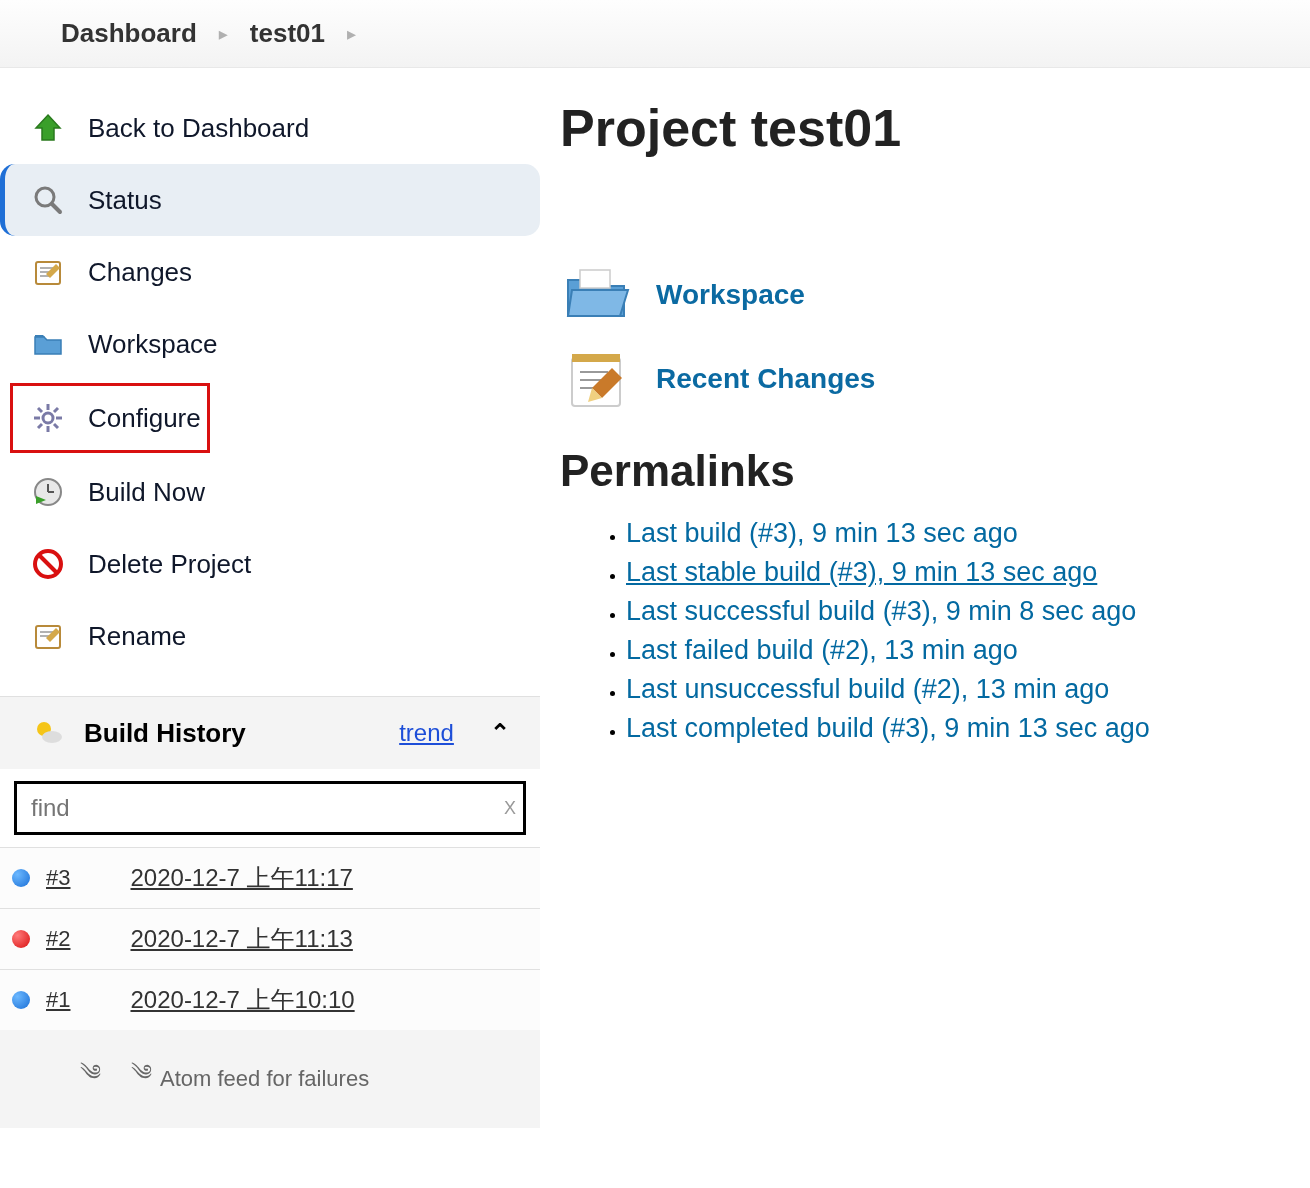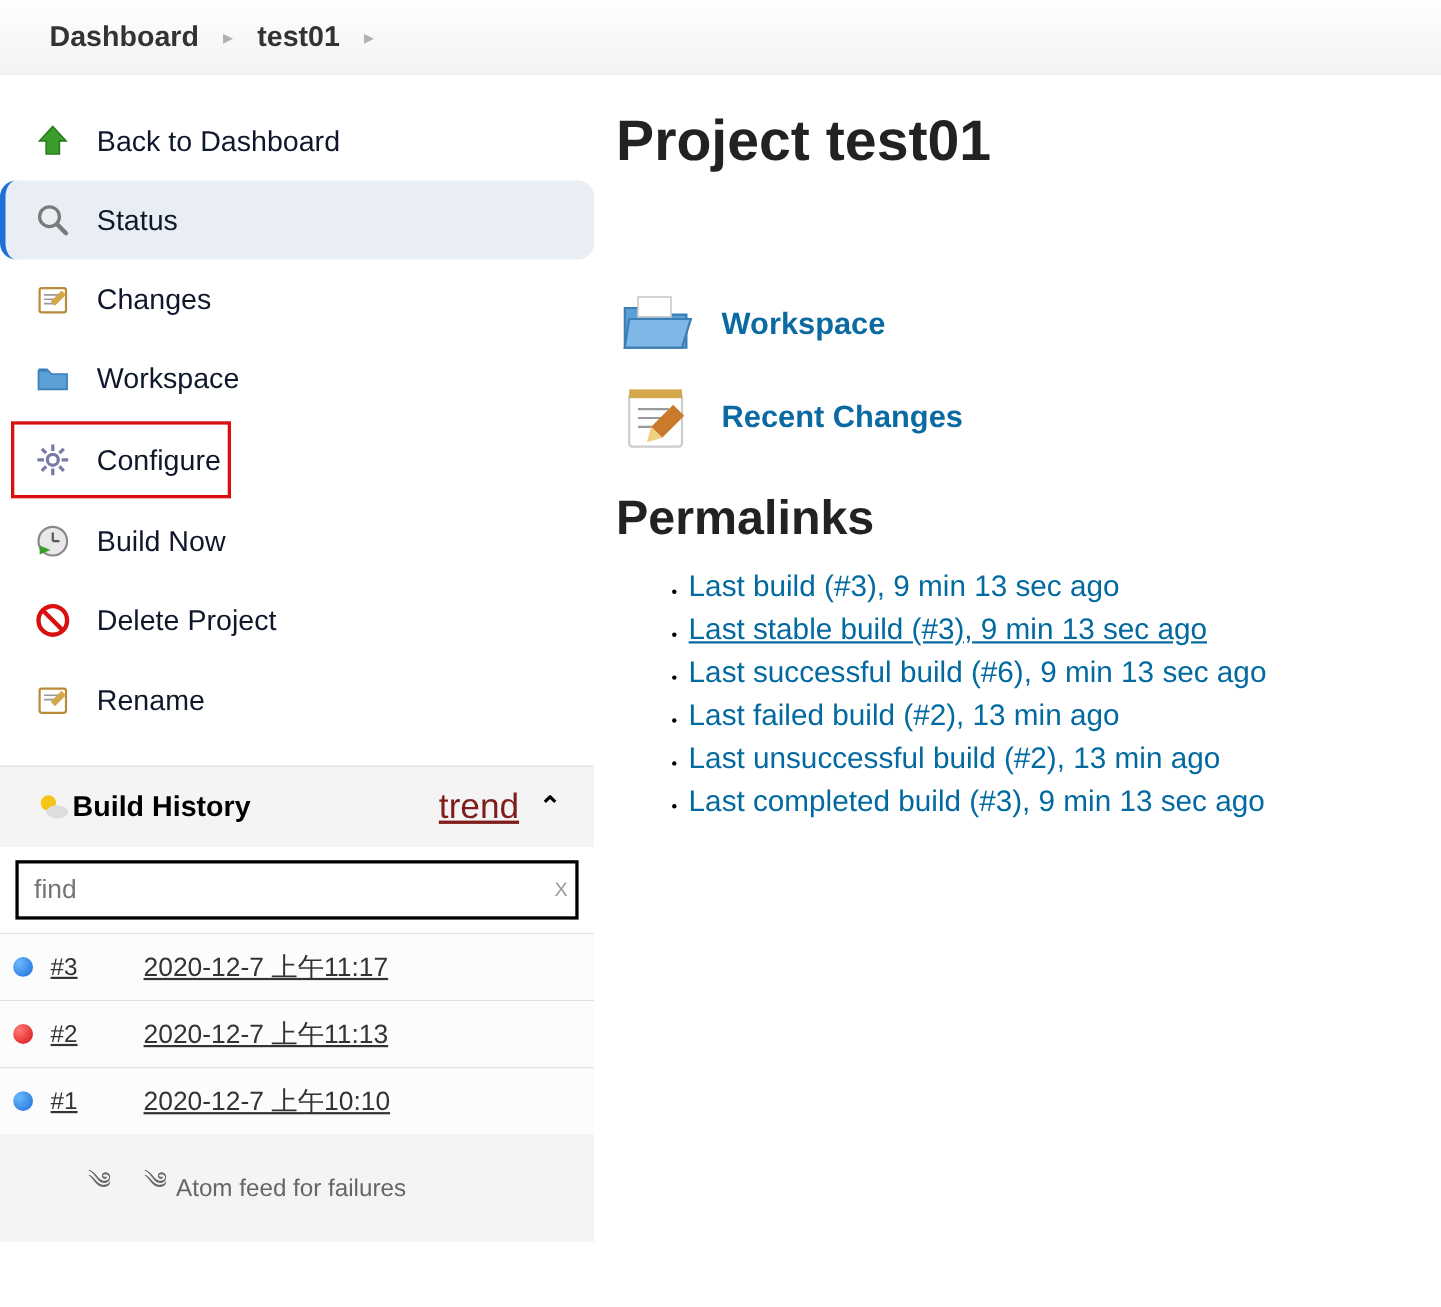--- a/index.html
+++ b/index.html
@@ -6,21 +6,21 @@
 body {
   font-family: "Segoe UI", Arial, sans-serif;
   background: #ffffff;
   width: 1310px;
   height: 1188px;
   overflow: hidden;
 }
 .breadcrumb {
   display: flex;
   align-items: center;
-  padding: 18px 45px;
+  padding: 18px 61px;
   background: linear-gradient(#fefefe, #f3f3f3);
   border-bottom: 1px solid #e8e8e8;
   font-size: 26px;
 }
 .breadcrumb a { color: #333; text-decoration: none; font-weight: 600; }
 .breadcrumb .sep { margin: 0 22px; color: #b0b0b0; font-size: 18px; }
 .layout { display: flex; height: calc(100% - 68px); }
 .sidebar { width: 540px; background: #fff; }
 .sidebar-item {
   display: flex;
@@ -45,24 +45,25 @@
 }
 .icon { width: 36px; height: 36px; display: inline-flex; align-items: center; justify-content: center; flex-shrink: 0; }
 .build-history {
   background: #f4f4f4;
   border-top: 1px solid #e0e0e0;
 }
 .build-history-header {
   display: flex;
   align-items: center;
   padding: 18px 30px;
+  gap: 18px;
   font-size: 26px;
   font-weight: 600;
 }
-.trend { margin-left: auto; margin-right: 18px; text-decoration: underline; font-weight: 400; font-size: 32px; color: #7f1d1d; }
+.trend { margin-left: auto; margin-right: 18px; text-decoration: underline; font-weight: 400; font-size: 24px; color: #1d4ed8; }
 .find-row { padding: 12px 14px; background: #fff; }
 .find-input {
   width: 100%;
   border: 3px solid #000;
   padding: 10px 14px;
   font-size: 24px;
   font-family: inherit;
 }
 .build-row {
   display: flex;
@@ -279,19 +280,19 @@
             </svg>
         </span>
         <a href="#">Recent Changes</a>
       </div>
     </div>
 
     <h2>Permalinks</h2>
     <ul class="permalinks" id="permalinks">
         <li><a href="#">Last build (#3), 9 min 13 sec ago</a></li>
         <li><a href="#" class="hover">Last stable build (#3), 9 min 13 sec ago</a></li>
-        <li><a href="#">Last successful build (#6), 9 min 13 sec ago</a></li>
+        <li><a href="#">Last successful build (#3), 9 min 8 sec ago</a></li>
         <li><a href="#">Last failed build (#2), 13 min ago</a></li>
         <li><a href="#">Last unsuccessful build (#2), 13 min ago</a></li>
         <li><a href="#">Last completed build (#3), 9 min 13 sec ago</a></li>
       </ul>
   </div>
 </div>
 
 </body></html>

